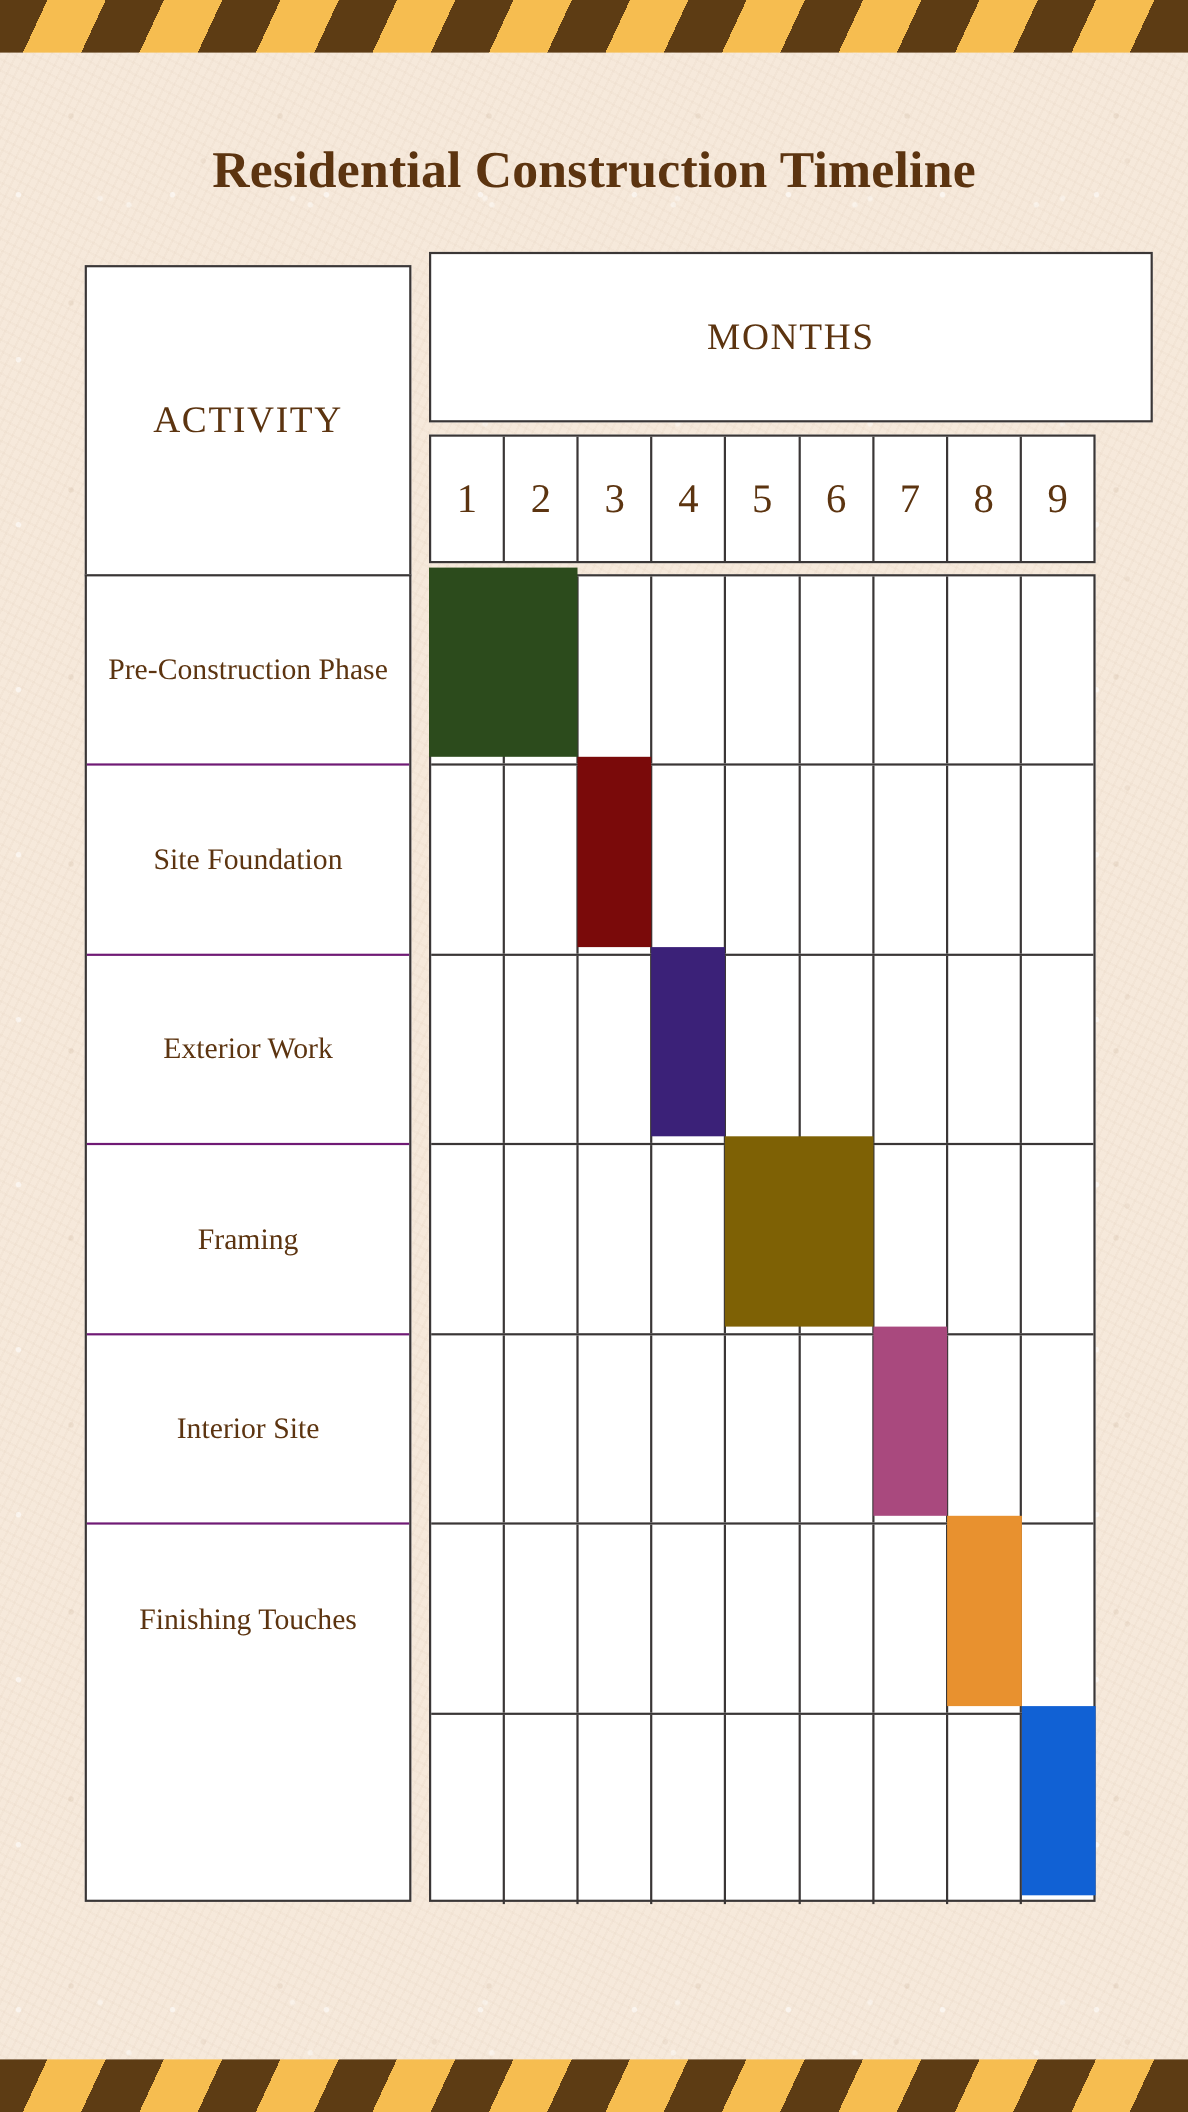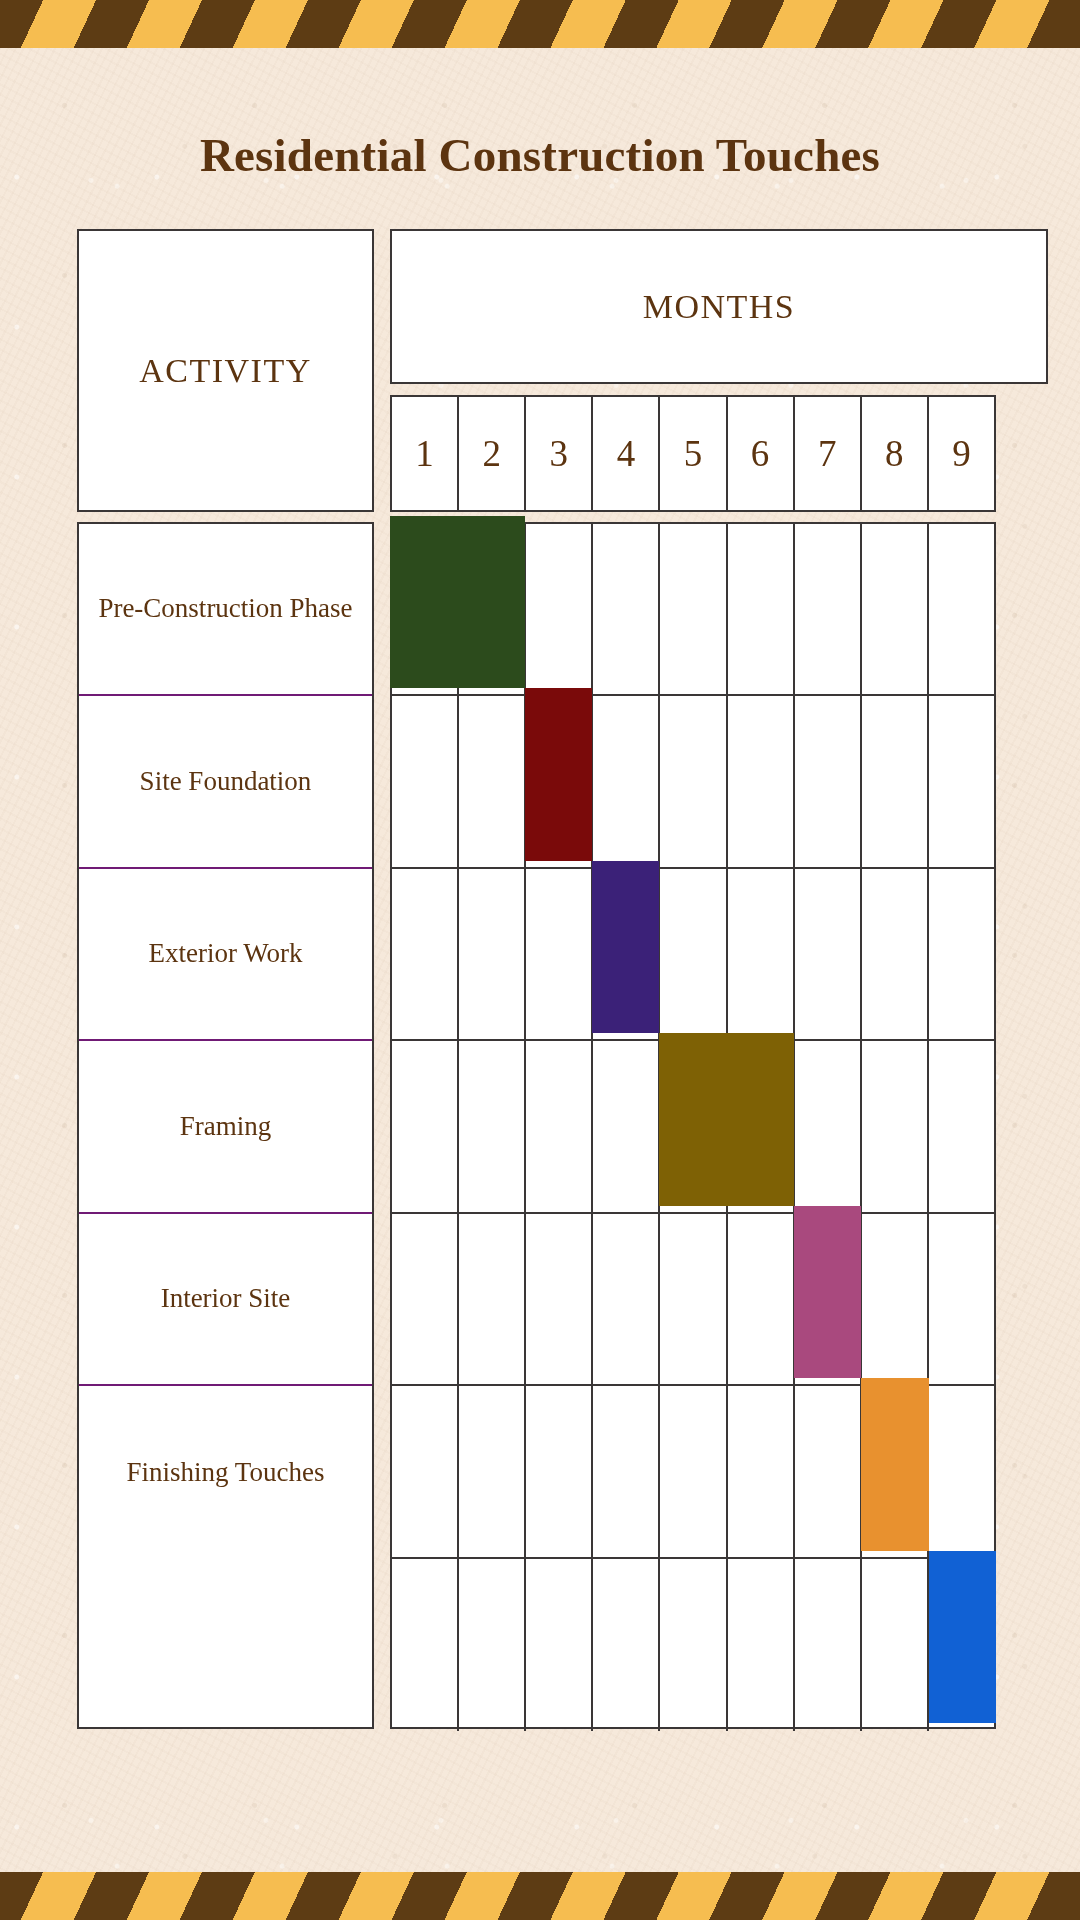--- a/index.html
+++ b/index.html
@@ -76,21 +76,21 @@
     left: 77px;
     top: 229px;
     width: 919px;
     height: 1500px;
   }
 
   
   .activity-head {
     position: absolute;
     left: 0;
-    top: 0;
+    top: 12px;
     width: 297px;
     height: 283px;
     background: #ffffff;
     border: 2px solid #3a3636;
     box-sizing: border-box;
     display: flex;
     align-items: center;
     justify-content: center;
   }
   .activity-head span {
@@ -211,21 +211,21 @@
 </style>
 </head>
 <body>
 
 <div class="page"></div>
 
 <div class="stripe-band top">
   <div class="stripes"></div>
 </div>
 
-<h1 class="title">Residential Construction Touches</h1>
+<h1 class="title">Residential Construction Timeline</h1>
 
 <div class="gantt">
 
   <div class="activity-head">
     <span>ACTIVITY</span>
   </div>
 
   <div class="months-head">
     <span>MONTHS</span>
   </div>

